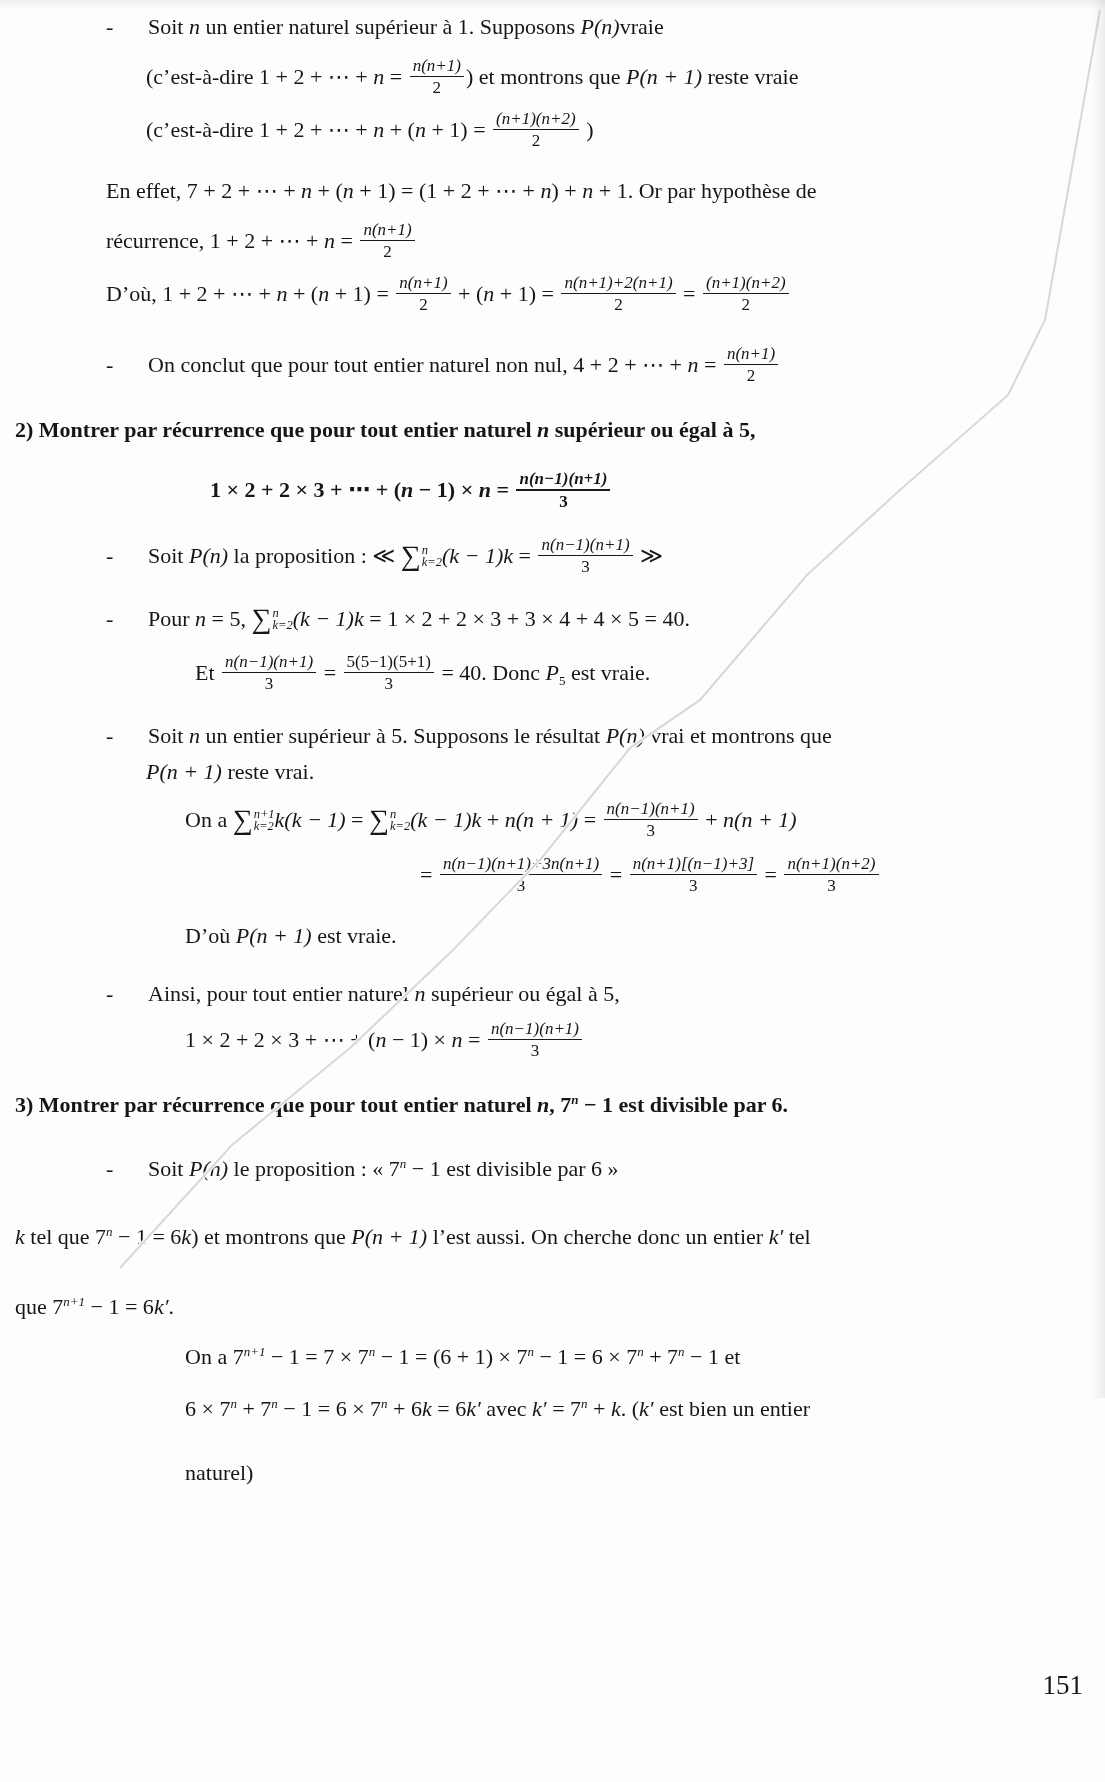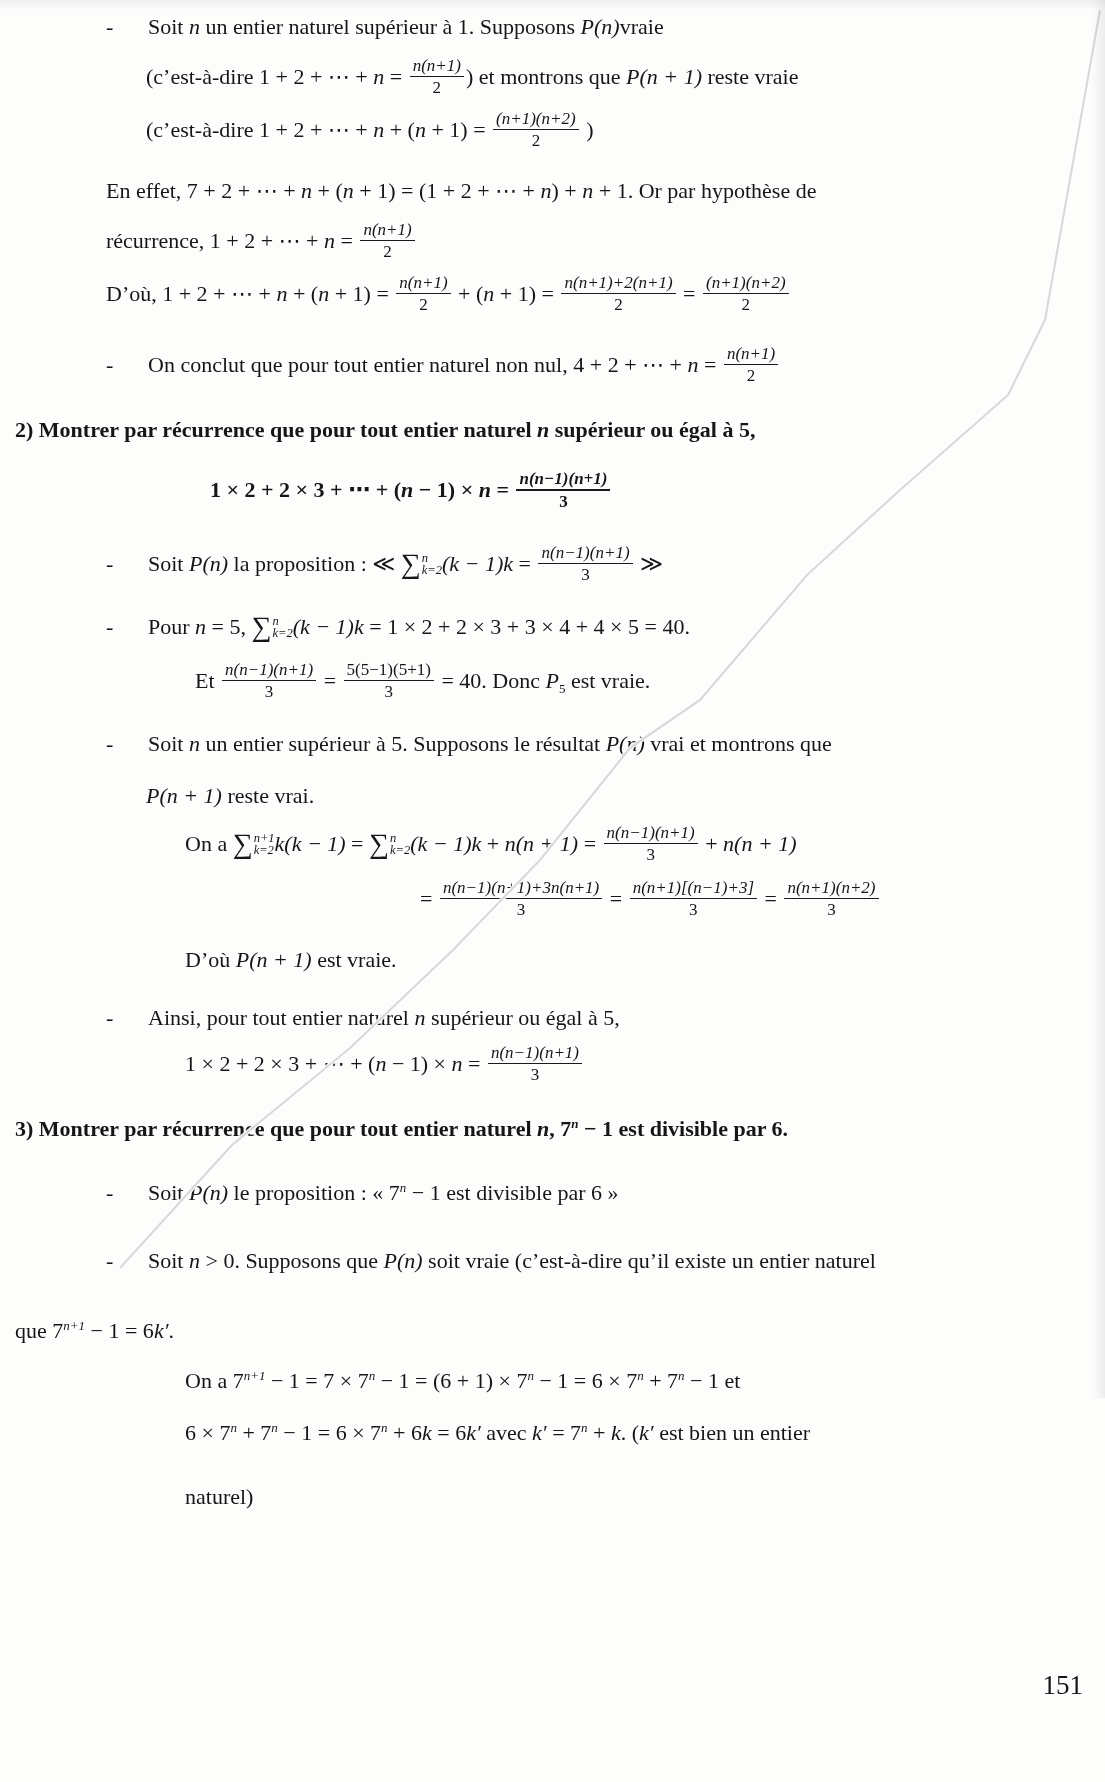--- a/index.html
+++ b/index.html
@@ -41,25 +41,25 @@
   
   #blocks .blk:nth-child(1){margin-top:0;}
   #blocks .blk:nth-child(2){margin-top:14px;}
   #blocks .blk:nth-child(3){margin-top:12px;}
   #blocks .blk:nth-child(4){margin-top:22px;}
   #blocks .blk:nth-child(5){margin-top:14px;}
   #blocks .blk:nth-child(6){margin-top:12px;}
   #blocks .blk:nth-child(7){margin-top:30px;}
   #blocks .blk:nth-child(8){margin-top:26px;}
   #blocks .blk:nth-child(9){margin-top:24px;}
-  #blocks .blk:nth-child(10){margin-top:32px;}
+  #blocks .blk:nth-child(10){margin-top:24px;}
   #blocks .blk:nth-child(11){margin-top:24px;}
   #blocks .blk:nth-child(12){margin-top:18px;}
   #blocks .blk:nth-child(13){margin-top:24px;}
-  #blocks .blk:nth-child(14){margin-top:18px;}
+  #blocks .blk:nth-child(14){margin-top:2px;}
   #blocks .blk:nth-child(15){margin-top:12px;}
   #blocks .blk:nth-child(16){margin-top:14px;}
   #blocks .blk:nth-child(17){margin-top:22px;}
   #blocks .blk:nth-child(18){margin-top:24px;}
   #blocks .blk:nth-child(19){margin-top:10px;}
   #blocks .blk:nth-child(20){margin-top:26px;}
   #blocks .blk:nth-child(21){margin-top:30px;}
   #blocks .blk:nth-child(22){margin-top:34px;}
   #blocks .blk:nth-child(23){margin-top:36px;}
   #blocks .blk:nth-child(24){margin-top:16px;}
@@ -119,21 +119,21 @@
             <span>n</span>
             <span>k=2</span>
           </span>
         </span><span class="mi">(k − 1)k</span><span> + </span><span class="mi">n(n + 1)</span><span> = </span><span class="frac"><span class="num mi">n(n−1)(n+1)</span><span class="den">3</span></span><span> + </span><span class="mi">n(n + 1)</span></div>
       <div class="blk equation-continuation"><span>= </span><span class="frac"><span class="num mi">n(n−1)(n+1)+3n(n+1)</span><span class="den">3</span></span><span> = </span><span class="frac"><span class="num mi">n(n+1)[(n−1)+3]</span><span class="den">3</span></span><span> = </span><span class="frac"><span class="num mi">n(n+1)(n+2)</span><span class="den">3</span></span></div>
       <div class="blk worked-line"><span>D’où </span><span class="mi">P(n + 1)</span><span> est vraie.</span></div>
       <div class="blk bullet-item"><span class="dash">-</span><span>Ainsi, pour tout entier naturel </span><span class="mi">n</span><span> supérieur ou égal à 5,</span></div>
       <div class="blk display-formula"><span>1 × 2 + 2 × 3 + ⋯ + (</span><span class="mi">n</span><span> − 1) × </span><span class="mi">n</span><span> = </span><span class="frac"><span class="num mi">n(n−1)(n+1)</span><span class="den">3</span></span></div>
       <div class="blk section-heading"><span>3) Montrer par récurrence que pour tout entier naturel </span><span class="mi">n</span><span>, </span><span><span>7</span><sup class="mi">n</sup></span><span> − 1 est divisible par 6.</span></div>
       <div class="blk bullet-item"><span class="dash">-</span><span>Soit </span><span class="mi">P(n)</span><span> le proposition : « </span><span><span>7</span><sup class="mi">n</sup></span><span> − 1 est divisible par 6 »</span></div>
-      <div class="blk bullet-item"><span class="dash">-</span><span>Soit </span><span class="mi">n</span><span> &gt; 0. Supposons que </span><span class="mi">P(n)</span><span> soit vraie (c’est-à-dire qu’il existe un entier naturel</span></div>
+      <div class="blk full-line"><span class="mi">k</span><span> tel que </span><span><span>7</span><sup class="mi">n</sup></span><span> − 1 = 6</span><span class="mi">k</span><span>) et montrons que </span><span class="mi">P(n + 1)</span><span> l’est aussi. On cherche donc un entier </span><span class="mi">k′</span><span> tel</span></div>
       <div class="blk full-line"><span>que </span><span><span>7</span><sup class="mi">n+1</sup></span><span> − 1 = 6</span><span class="mi">k′</span><span>.</span></div>
       <div class="blk worked-line"><span>On a </span><span><span>7</span><sup class="mi">n+1</sup></span><span> − 1 = 7 × </span><span><span>7</span><sup class="mi">n</sup></span><span> − 1 = (6 + 1) × </span><span><span>7</span><sup class="mi">n</sup></span><span> − 1 = 6 × </span><span><span>7</span><sup class="mi">n</sup></span><span> + </span><span><span>7</span><sup class="mi">n</sup></span><span> − 1 et</span></div>
       <div class="blk worked-line"><span>6 × </span><span><span>7</span><sup class="mi">n</sup></span><span> + </span><span><span>7</span><sup class="mi">n</sup></span><span> − 1 = 6 × </span><span><span>7</span><sup class="mi">n</sup></span><span> + 6</span><span class="mi">k</span><span> = 6</span><span class="mi">k′</span><span> avec </span><span class="mi">k′</span><span> = </span><span><span>7</span><sup class="mi">n</sup></span><span> + </span><span class="mi">k</span><span>. (</span><span class="mi">k′</span><span> est bien un entier</span></div>
       <div class="blk worked-line"><span>naturel)</span></div>
     </div>
 
   <div id="page-number">151</div>
 
   <svg id="crease" width="1105" height="1782" viewBox="0 0 1105 1782" aria-hidden="true">
     <path d="M1100,10 L1045,320 L1008,395 L900,490 L807,575 L700,700 L630,748 L540,860 L453,950 L350,1048 L232,1145 L120,1268" fill="none" stroke="#ffffff" stroke-width="4.5" stroke-linejoin="round" opacity="0.9"></path>

